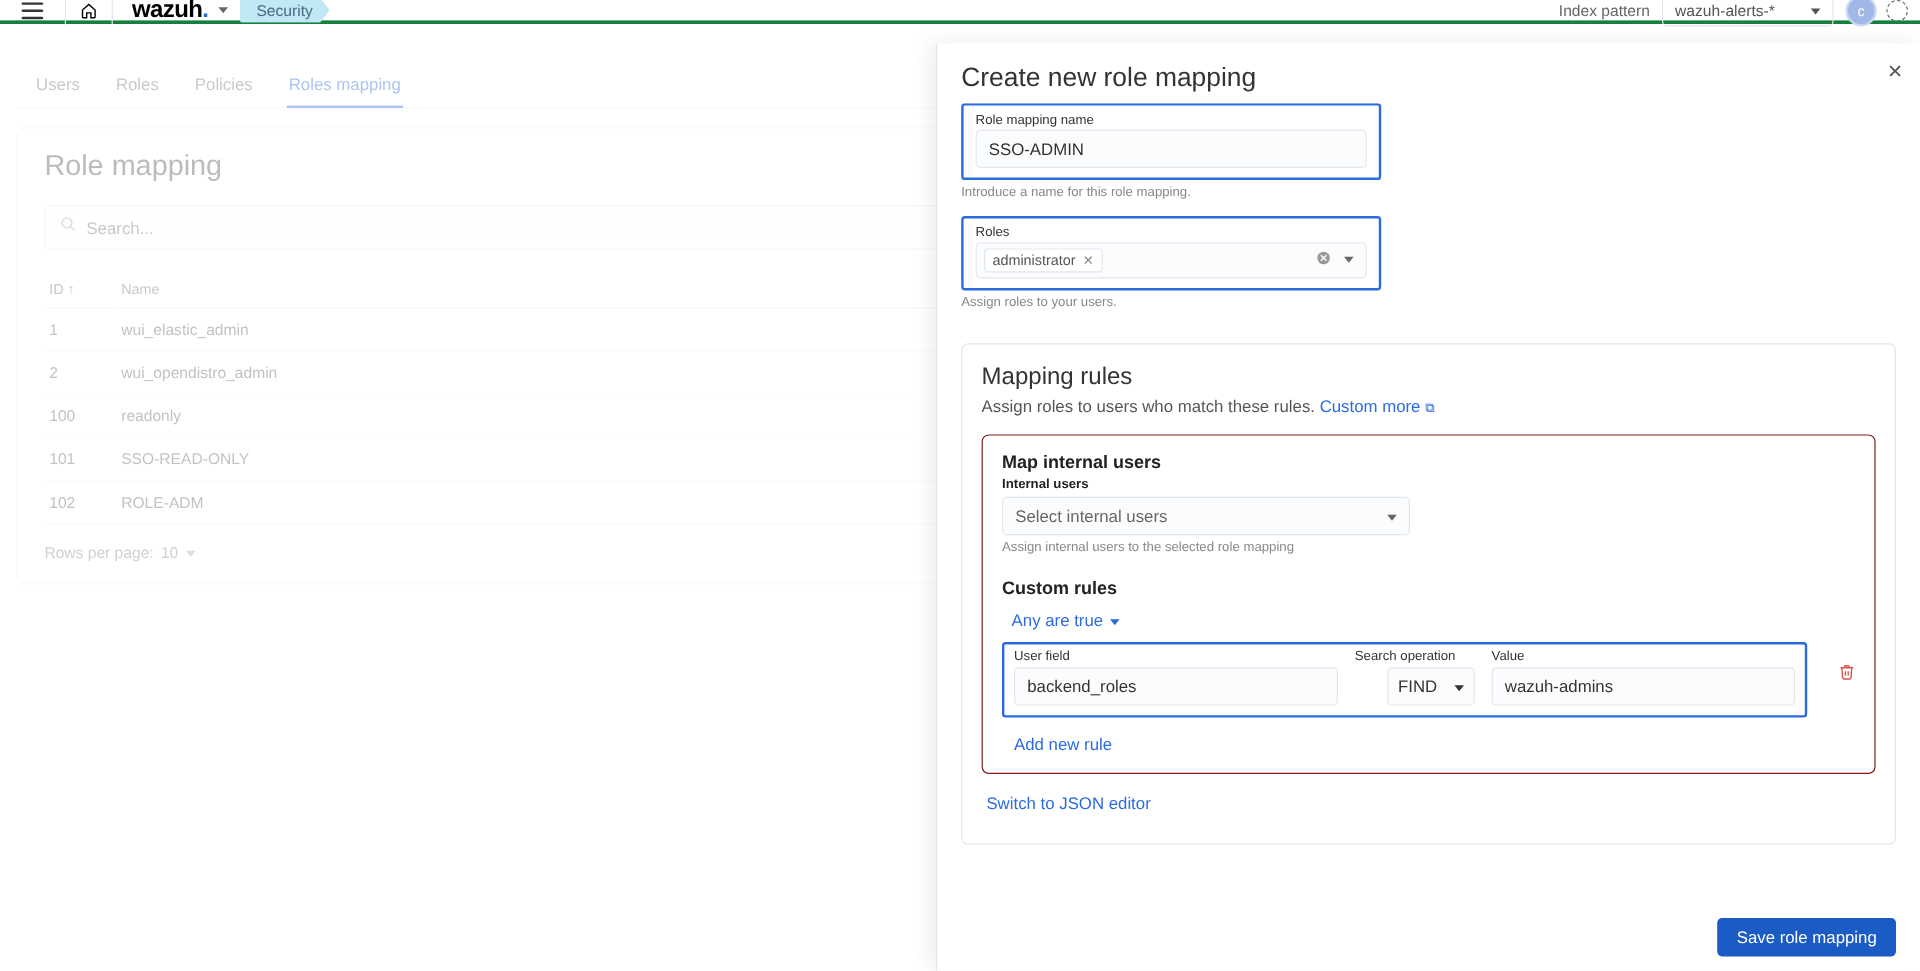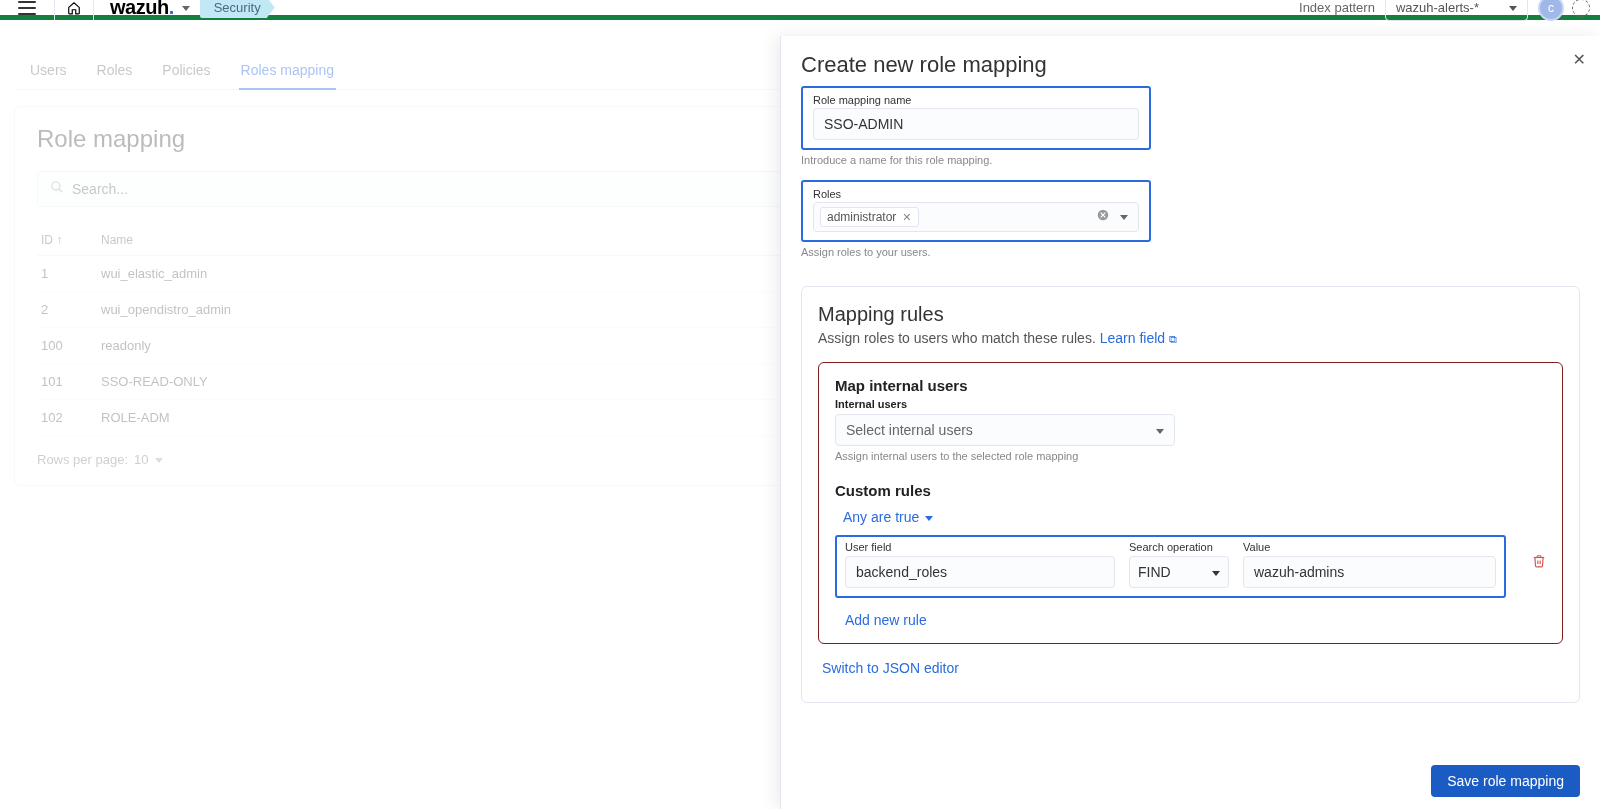--- a/index.html
+++ b/index.html
@@ -1,19 +1,19 @@
 <!DOCTYPE html>
 <html><head>
 <meta charset="utf-8">
 <style>
 * { box-sizing: border-box; margin: 0; padding: 0; font-family: -apple-system, BlinkMacSystemFont, "Segoe UI", Helvetica, Arial, sans-serif; }
 body { width: 1600px; height: 809px; background: #fff; overflow: hidden; position: relative; }
 
 
-.topbar { height: 20px; border-bottom: 5px solid #15803d; display: flex; align-items: center; padding: 0 10px; }
+.topbar { height: 20px; border-bottom: 3px solid #15803d; display: flex; align-items: center; padding: 0 10px; }
 .topbar .hamburger { width: 18px; height: 14px; display: flex; flex-direction: column; justify-content: space-between; cursor: pointer; margin: 0 8px; }
 .topbar .hamburger span { height: 2px; background: #333; border-radius: 1px; }
 .topbar .divider-v { width: 1px; height: 24px; background: #e3e6ef; margin: 0 10px; }
 .topbar .home-icon { width: 18px; height: 18px; display:flex; align-items:center; justify-content:center; cursor: pointer; }
 .topbar .brand { display: flex; align-items: center; gap: 8px; margin-left: 6px; }
 .topbar .brand .logo { font-weight: 700; font-size: 20px; letter-spacing: -0.5px; }
 .topbar .brand .logo .dot { color: #2a6be0; }
 .topbar .section-tag { background: #c1e8f5; color: #4a6a80; padding: 3px 14px; font-size: 13px; border-radius: 2px; margin-left: 10px; clip-path: polygon(0 0, calc(100% - 8px) 0, 100% 50%, calc(100% - 8px) 100%, 0 100%); }
 .topbar .spacer { flex: 1; }
 .topbar .index-label { font-size: 13px; color: #666; margin-right: 10px; text-align: right; }
@@ -76,21 +76,21 @@
 .logic-row { margin:10px 0 10px 8px; }
 .logic-select { color:#2a6be0; font-size:14px; cursor:pointer; display:flex; align-items:center; gap:6px; }
 
 .rule-row { border:2px solid #2a6be0; border-radius:3px; padding:4px 8px 8px; display:flex; gap:14px; align-items:flex-end; }
 .rule-col { display:flex; flex-direction:column; }
 .rule-col label { font-size:11px; color:#333; margin-bottom:3px; }
 .rule-col .field-input { font-size:14px; }
 .col-user { flex: 0 0 270px; }
 .col-op { flex: 0 0 100px; }
 .col-val { flex: 1; }
-.op-select { display:flex; align-items:center; justify-content:space-between; border:1px solid #e3e6ef; background:#fbfcfd; border-radius:4px; padding:7px 8px; font-size:14px; color:#333; cursor:pointer; }
+.op-select { display:flex; align-items:center; justify-content:space-between; border:1px solid #e3e6ef; background:#fbfcfd; border-radius:4px; padding:7px 8px; font-size:14px; color:#333; cursor:pointer;margin-left:27px; }
 .delete-icon { color:#d9534f; cursor:pointer; padding-bottom:8px; }
 
 .link-btn { color:#2a6be0; font-size:14px; cursor:pointer; background:none; border:none; margin-top:14px; margin-left:10px; }
 
 .json-link { color:#2a6be0; font-size:14px; cursor:pointer; background:none; border:none; margin: 16px 0 6px 4px; display:block; }
 
 svg.icon { width:14px; height:14px; stroke:currentColor; fill:none; stroke-width:2; }
 .chev-down::after { content:''; display:inline-block; border-left:4px solid transparent; border-right:4px solid transparent; border-top:5px solid currentColor; vertical-align:middle; }
 </style>
 </head>
@@ -217,21 +217,21 @@
           </span>
           <span class="chev chev-down"></span>
         </div>
       </div>
       <div class="field-help" style="margin-top:-12px;">Assign roles to your users.</div>
     </div>
 
     <div class="rules-panel">
       <div class="rules-title">Mapping rules</div>
       <div class="rules-sub">
-        <span>Assign roles to users who match these rules. </span><a href="#"><span>Learn field</span> <span class="ext-icon">⧉</span></a>
+        <span>Assign roles to users who match these rules. </span><a href="#"><span>Custom more</span> <span class="ext-icon">⧉</span></a>
       </div>
 
       <div class="inner-panel">
         <div class="inner-title">Map internal users</div>
         <label class="inner-label">Internal users</label>
         <div class="select-box">
           <span>Select internal users</span>
           <span class="chev-down"></span>
         </div>
         <div class="inner-help">Assign internal users to the selected role mapping</div>

